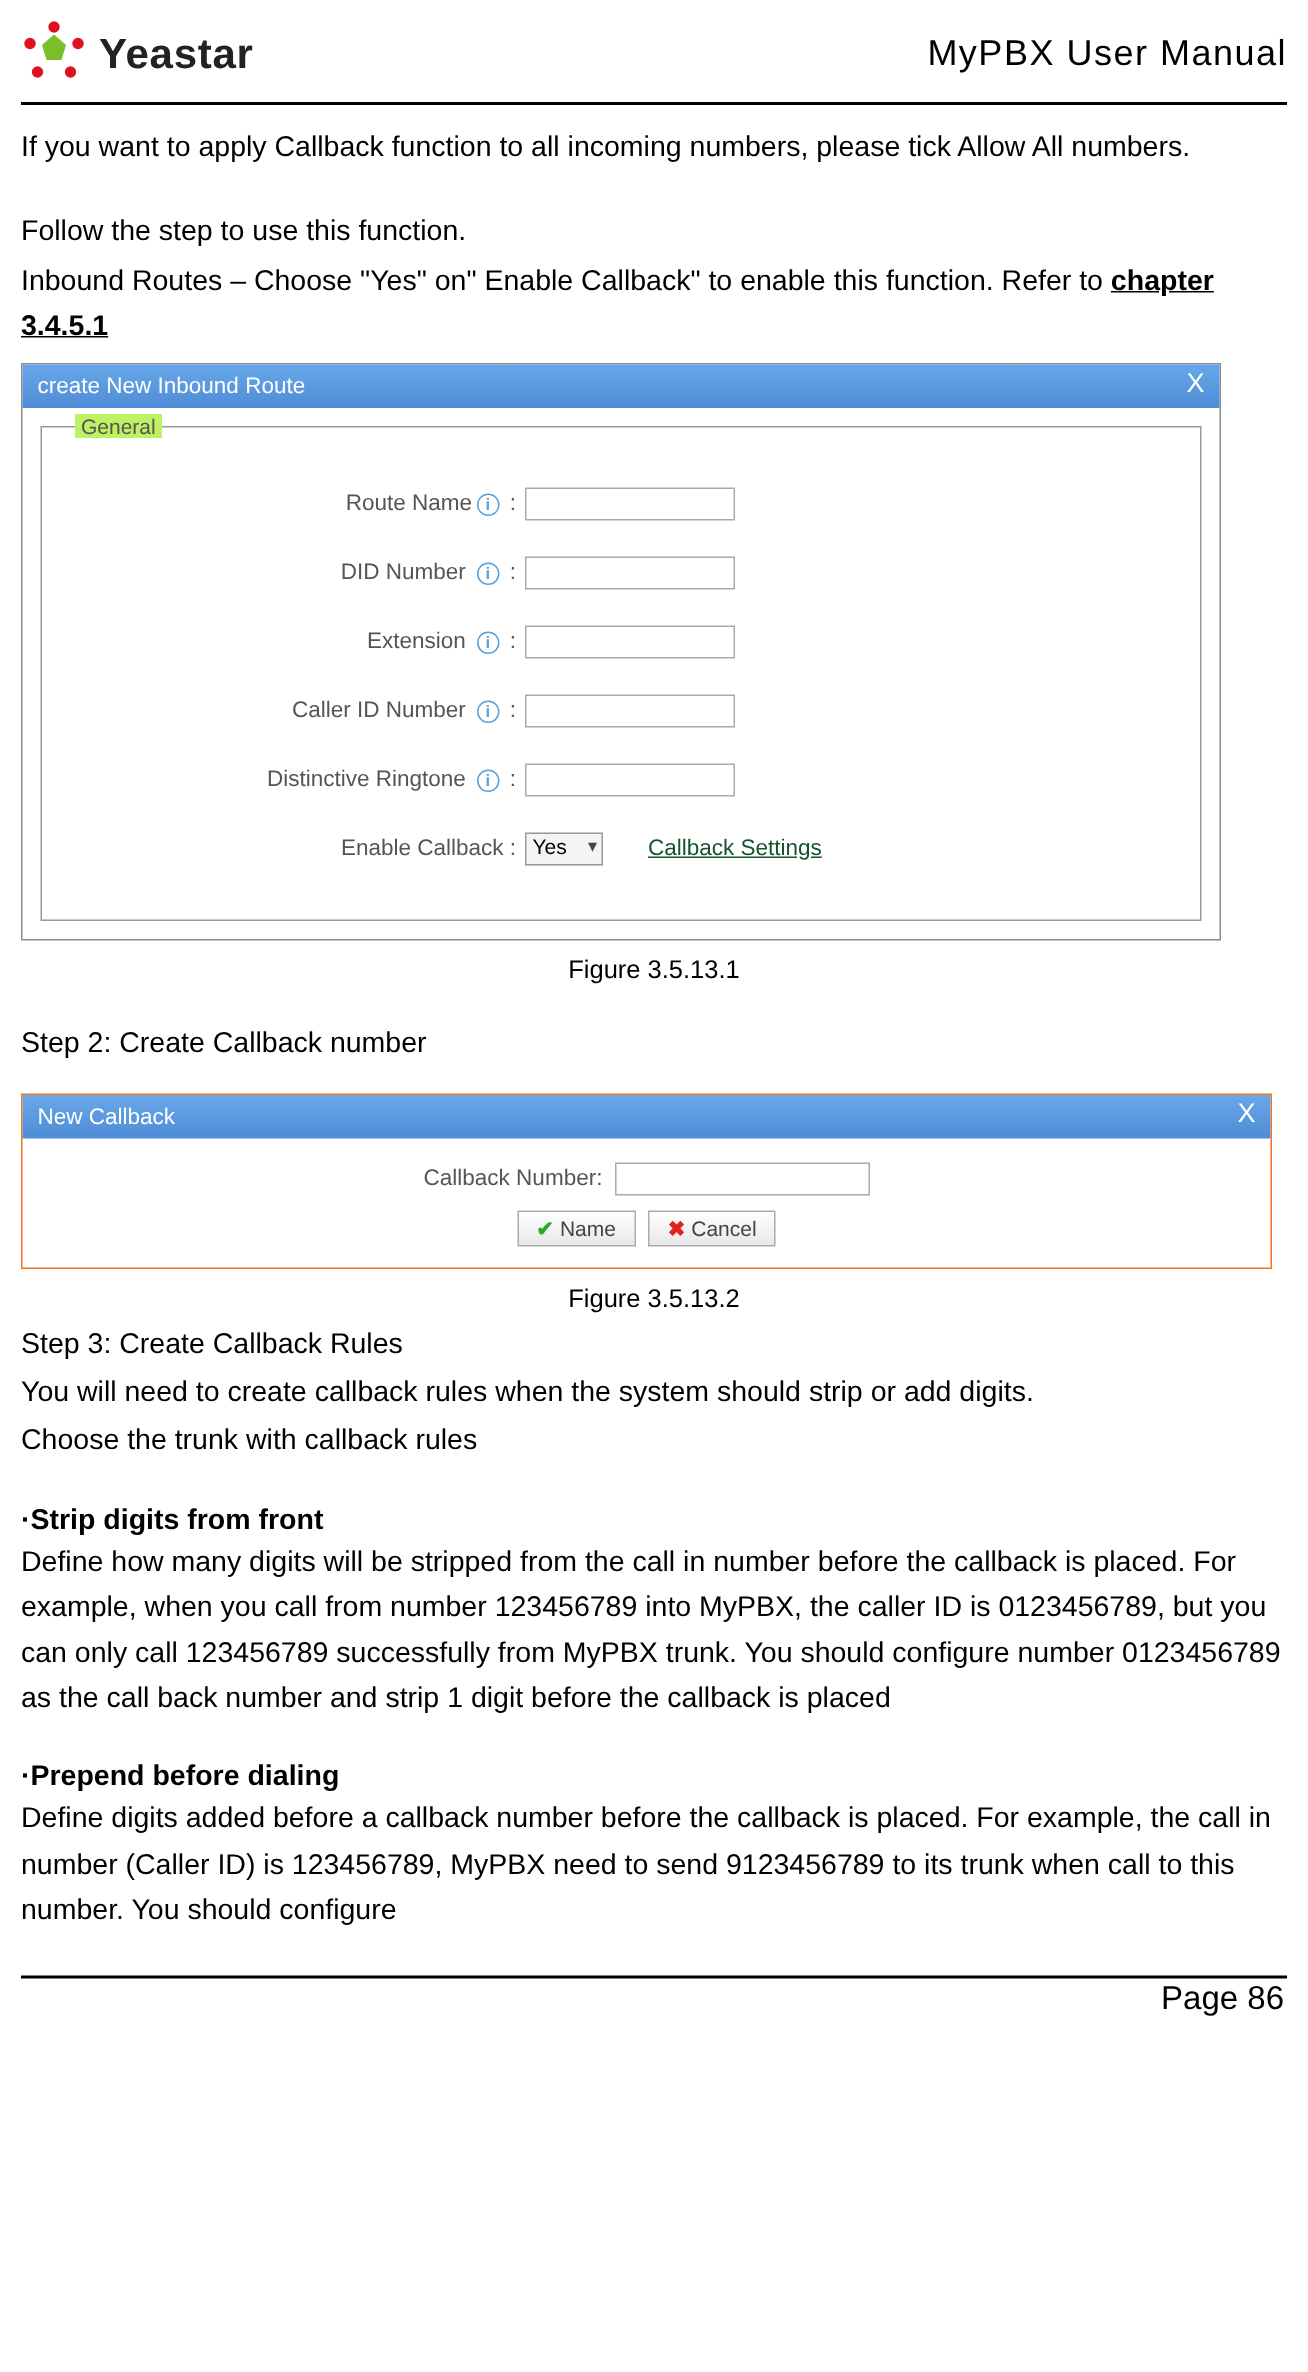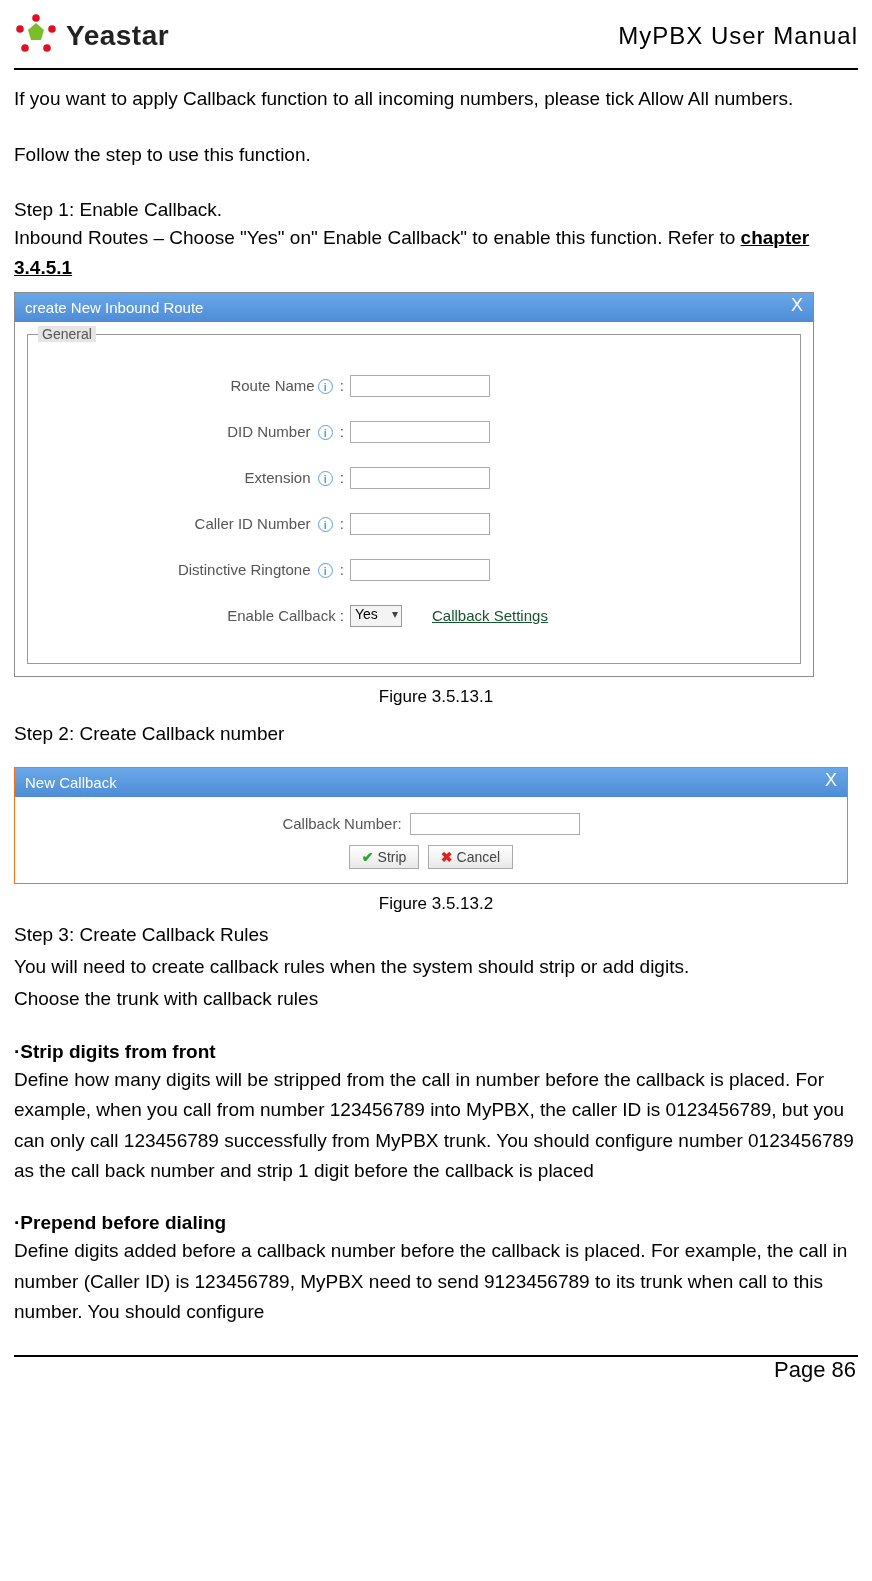--- a/index.html
+++ b/index.html
@@ -56,22 +56,22 @@
       position: absolute; right: 10px; top: 2px;
       font-size: 18px; color: #fff; cursor: pointer;
     }
     .fieldset {
       margin: 12px;
       border: 1px solid #999;
       padding: 16px 12px 12px 12px;
       position: relative;
     }
     .legend {
-      position: absolute; top: -9px; left: 10px;
-      background: #e5e5e5; padding: 0 4px;
+      position: absolute; top: -9px; left: 22px;
+      background: #bef264; padding: 0 4px;
       font-size: 14px; color: #555;
     }
     .form-row {
       display: flex; align-items: center;
       margin: 24px 0;
     }
     .form-row .lbl {
       width: 310px; text-align: right;
       font-size: 15px; color: #555;
       padding-right: 6px;
@@ -148,21 +148,20 @@
       </svg>
       <span class="logo-text">Yeastar</span>
     </div>
     <div class="header-title">MyPBX User Manual</div>
   </div>
   <div class="hr-top"></div>
 
   <p class="body-text justify">If you want to apply Callback function to all incoming numbers, please tick Allow All numbers.</p>
   <p class="body-text" style="margin-top:26px">Follow the step to use this function.</p>
 
-  <p class="section-hdr">Step 1: Enable Callback.</p>
   <p class="body-text" style="margin-top:2px">
     <span>Inbound Routes – Choose "Yes" on" Enable Callback" to enable this function. Refer to </span><span class="chapter-ref">chapter 3.4.5.1</span>
   </p>
 
   <div class="modal-shell">
     <div class="modal-title">
       <span>create New Inbound Route</span>
       <span class="modal-close">X</span>
     </div>
     <div class="fieldset">
@@ -190,33 +189,33 @@
       </div>
       <div class="form-row">
         <div class="lbl"><span>Enable Callback :</span></div>
         <span class="select">Yes</span>
         <span class="link">Callback Settings</span>
       </div>
     </div>
   </div>
   <div class="caption">Figure 3.5.13.1</div>
 
-  <p class="section-hdr" style="margin-top:16px">Step 2: Create Callback number</p>
+  <p class="section-hdr" style="margin-top:28px">Step 2: Create Callback number</p>
 
   <div class="modal-shell2">
     <div class="modal-title">
       <span>New Callback</span>
       <span class="modal-close">X</span>
     </div>
     <div class="callback-row">
       <span>Callback Number:</span>
       <input class="txt-input" style="">
     </div>
     <div class="btn-row">
-      <span class="btn"><span class="check-ic">✔</span><span>Strip</span></span>
+      <span class="btn"><span class="check-ic">✔</span><span>Name</span></span>
       <span class="btn"><span class="x-ic">✖</span><span>Cancel</span></span>
     </div>
   </div>
   <div class="caption">Figure 3.5.13.2</div>
 
   <p class="body-text" style="margin-top:2px">Step 3: Create Callback Rules</p>
   <p class="body-text justify" style="margin-top:2px">You will need to create callback rules when the system should strip or add digits.</p>
 
   <p class="body-text" style="margin-top:2px">Choose the trunk with callback rules</p>
 

